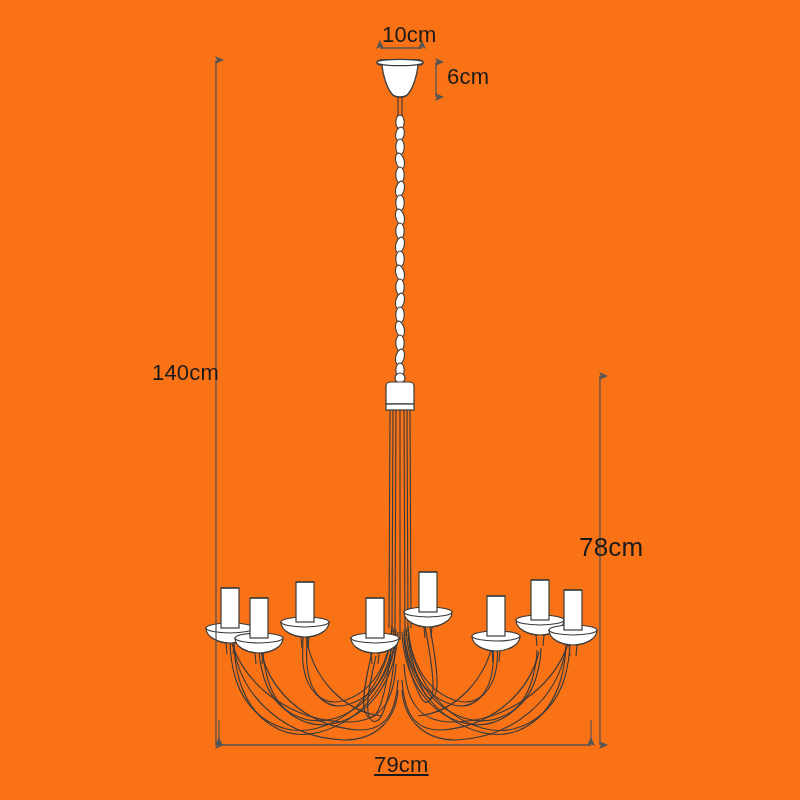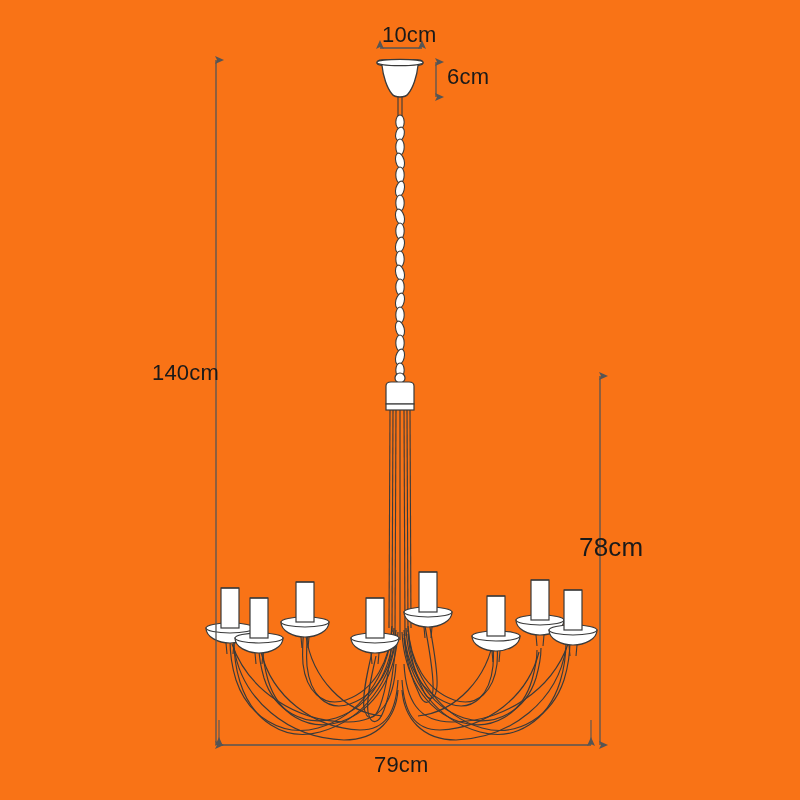--- a/index.html
+++ b/index.html
@@ -28,21 +28,21 @@
     color: #1a1a1a;
     font-family: "Liberation Sans", sans-serif;
     font-weight: 400;
     white-space: nowrap;
     letter-spacing: 0.2px;
   }
   .lbl-10cm   { left: 382px; top: 22px;  font-size: 22px; }
   .lbl-6cm    { left: 447px; top: 64px;  font-size: 22px; text-align: right; }
   .lbl-140cm  { left: 131px; top: 360px; font-size: 22px; margin-left: 21px; }
   .lbl-78cm   { left: 579px; top: 532px; font-size: 26px; }
-  .lbl-79cm   { left: 374px; top: 752px; font-size: 22px; }
+  .lbl-79cm   { left: 374px; top: 752px; font-size: 22px; text-decoration: underline; }
 </style>
 </head>
 <body>
 
 <div id="stage">
 
   <svg class="drawing" viewBox="0 0 800 800">
     <defs>
       <marker id="arrUp" markerWidth="10" markerHeight="10" refX="5" refY="8" orient="auto" markerUnits="userSpaceOnUse">
         <path d="M5,0 L9,9 L5,7 L1,9 Z" fill="#555555"></path>

